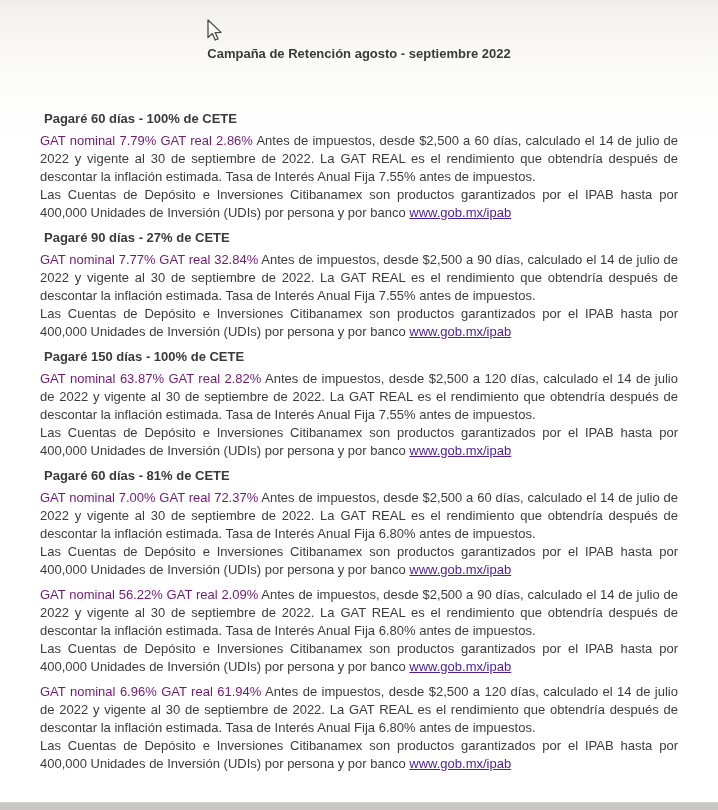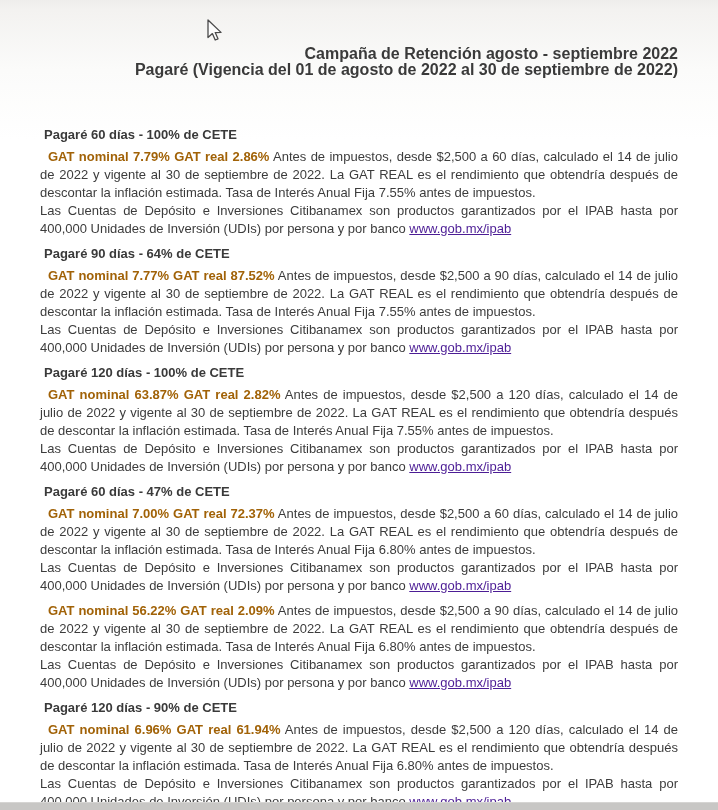--- a/index.html
+++ b/index.html
@@ -21,23 +21,23 @@
       #ffffff 100%);
   }
   .page {
     position: absolute;
     left: 40px;
     right: 40px;
     top: 0;
   }
   .title-block {
     margin-top: 46px;
-    text-align: right;
+    text-align: center;
     font-weight: bold;
-    font-size: 16px;
+    font-size: 13px;
     line-height: 16px;
     color: #3a3a3a;
   }
   .sections {
     margin-top: 48px;
   }
   .section {
     margin-bottom: 7px;
     font-size: 13px;
     line-height: 18px;
@@ -47,23 +47,22 @@
     margin: 4px;
     font-size: 13px;
     line-height: 18px;
     color: #3a3a3a;
   }
   .section p {
     margin: 0;
     text-align: justify;
   }
   .rates {
-    font-weight: bold;
-    color: #a16207;
-    margin-left: 8px;
+    font-weight: normal;
+    color: #701a75;
   }
   a.ipab-link {
     color: #4c1d95;
     text-decoration: underline;
   }
   .cursor {
     position: absolute;
     left: 203px;
     top: 18px;
     pointer-events: none;
@@ -78,56 +77,54 @@
     border-top: 1px solid #d6d5d3;
   }
 </style>
 </head>
 <body>
 
 <div class="page">
 
   <div class="title-block">
     <div>Campaña de Retención agosto - septiembre 2022</div>
-    <div>Pagaré (Vigencia del 01 de agosto de 2022 al 30 de septiembre de 2022)</div>
   </div>
 
   <div class="sections">
 
     <div class="section">
       <div class="section-heading">Pagaré 60 días - 100% de CETE</div>
       <p><span class="rates">GAT nominal 7.79% GAT real 2.86%</span><span> Antes de impuestos, desde $2,500 a 60 días, calculado el 14 de julio de 2022 y vigente al 30 de septiembre de 2022. La GAT REAL es el rendimiento que obtendría después de descontar la inflación estimada. Tasa de Interés Anual Fija 7.55% antes de impuestos.</span></p>
       <p><span>Las Cuentas de Depósito e Inversiones Citibanamex son productos garantizados por el IPAB hasta por 400,000 Unidades de Inversión (UDIs) por persona y por banco </span><a href="#" class="ipab-link">www.gob.mx/ipab</a></p>
     </div>
 
     <div class="section">
-      <div class="section-heading">Pagaré 90 días - 64% de CETE</div>
-      <p><span class="rates">GAT nominal 7.77% GAT real 87.52%</span><span> Antes de impuestos, desde $2,500 a 90 días, calculado el 14 de julio de 2022 y vigente al 30 de septiembre de 2022. La GAT REAL es el rendimiento que obtendría después de descontar la inflación estimada. Tasa de Interés Anual Fija 7.55% antes de impuestos.</span></p>
+      <div class="section-heading">Pagaré 90 días - 27% de CETE</div>
+      <p><span class="rates">GAT nominal 7.77% GAT real 32.84%</span><span> Antes de impuestos, desde $2,500 a 90 días, calculado el 14 de julio de 2022 y vigente al 30 de septiembre de 2022. La GAT REAL es el rendimiento que obtendría después de descontar la inflación estimada. Tasa de Interés Anual Fija 7.55% antes de impuestos.</span></p>
       <p><span>Las Cuentas de Depósito e Inversiones Citibanamex son productos garantizados por el IPAB hasta por 400,000 Unidades de Inversión (UDIs) por persona y por banco </span><a href="#" class="ipab-link">www.gob.mx/ipab</a></p>
     </div>
 
     <div class="section">
-      <div class="section-heading">Pagaré 120 días - 100% de CETE</div>
+      <div class="section-heading">Pagaré 150 días - 100% de CETE</div>
       <p><span class="rates">GAT nominal 63.87% GAT real 2.82%</span><span> Antes de impuestos, desde $2,500 a 120 días, calculado el 14 de julio de 2022 y vigente al 30 de septiembre de 2022. La GAT REAL es el rendimiento que obtendría después de descontar la inflación estimada. Tasa de Interés Anual Fija 7.55% antes de impuestos.</span></p>
       <p><span>Las Cuentas de Depósito e Inversiones Citibanamex son productos garantizados por el IPAB hasta por 400,000 Unidades de Inversión (UDIs) por persona y por banco </span><a href="#" class="ipab-link">www.gob.mx/ipab</a></p>
     </div>
 
     <div class="section">
-      <div class="section-heading">Pagaré 60 días - 47% de CETE</div>
+      <div class="section-heading">Pagaré 60 días - 81% de CETE</div>
       <p><span class="rates">GAT nominal 7.00% GAT real 72.37%</span><span> Antes de impuestos, desde $2,500 a 60 días, calculado el 14 de julio de 2022 y vigente al 30 de septiembre de 2022. La GAT REAL es el rendimiento que obtendría después de descontar la inflación estimada. Tasa de Interés Anual Fija 6.80% antes de impuestos.</span></p>
       <p><span>Las Cuentas de Depósito e Inversiones Citibanamex son productos garantizados por el IPAB hasta por 400,000 Unidades de Inversión (UDIs) por persona y por banco </span><a href="#" class="ipab-link">www.gob.mx/ipab</a></p>
     </div>
 
     <div class="section">
       <p><span class="rates">GAT nominal 56.22% GAT real 2.09%</span><span> Antes de impuestos, desde $2,500 a 90 días, calculado el 14 de julio de 2022 y vigente al 30 de septiembre de 2022. La GAT REAL es el rendimiento que obtendría después de descontar la inflación estimada. Tasa de Interés Anual Fija 6.80% antes de impuestos.</span></p>
       <p><span>Las Cuentas de Depósito e Inversiones Citibanamex son productos garantizados por el IPAB hasta por 400,000 Unidades de Inversión (UDIs) por persona y por banco </span><a href="#" class="ipab-link">www.gob.mx/ipab</a></p>
     </div>
 
     <div class="section">
-      <div class="section-heading">Pagaré 120 días - 90% de CETE</div>
       <p><span class="rates">GAT nominal 6.96% GAT real 61.94%</span><span> Antes de impuestos, desde $2,500 a 120 días, calculado el 14 de julio de 2022 y vigente al 30 de septiembre de 2022. La GAT REAL es el rendimiento que obtendría después de descontar la inflación estimada. Tasa de Interés Anual Fija 6.80% antes de impuestos.</span></p>
       <p><span>Las Cuentas de Depósito e Inversiones Citibanamex son productos garantizados por el IPAB hasta por 400,000 Unidades de Inversión (UDIs) por persona y por banco </span><a href="#" class="ipab-link">www.gob.mx/ipab</a></p>
     </div>
 
   </div>
 </div>
 
 <div class="cursor">
   <svg width="22" height="26" viewBox="0 0 22 26">
     <path d="M5 2 L5 19.5 L9.4 15.6 L12.2 22 L15 20.8 L12.2 14.6 L18 14.4 Z" fill="#fcfcfc" stroke="#4a4a4a" stroke-width="1.3" stroke-linejoin="round"></path>

